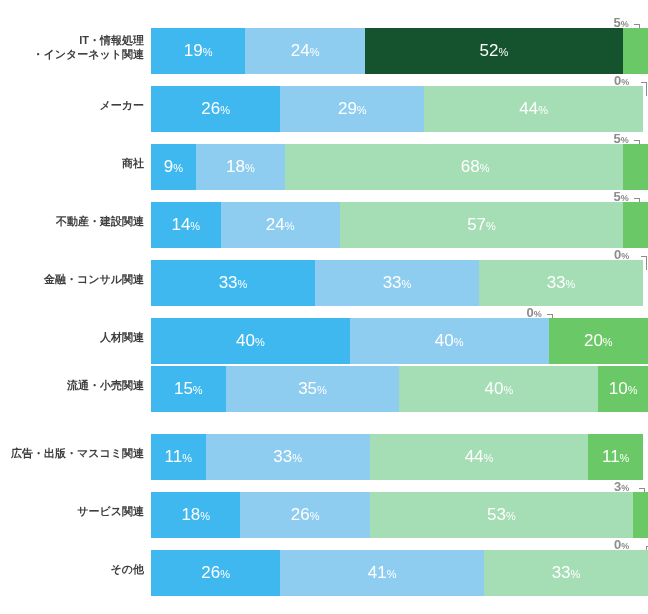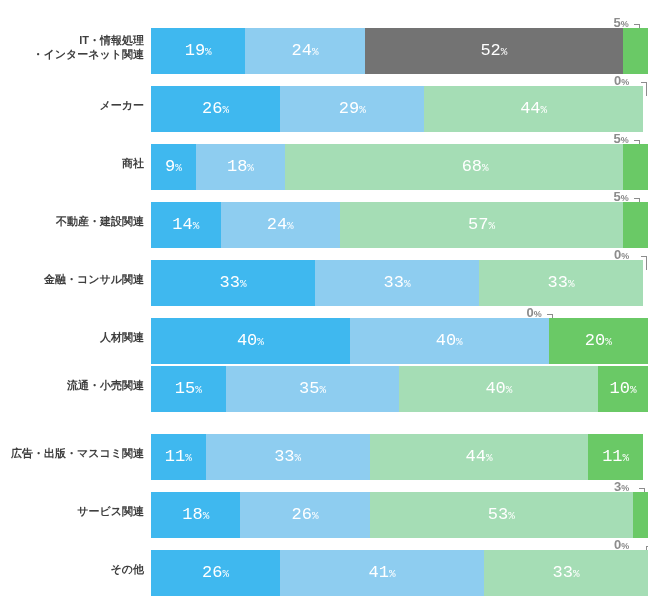--- a/index.html
+++ b/index.html
@@ -105,21 +105,20 @@
     justify-content: center;
     box-sizing: border-box;
     position: relative;
   }
   .seg-label {
     font-size: 17px;
     color: #ffffff;
     font-weight: normal;
     white-space: nowrap;
     line-height: 18px;
-    font-family: Liberation Mono, monospace;
   }
   .seg-label .pct {
     font-size: 11px;
   }
 
   
   .callout {
     position: absolute;
     font-size: 13px;
     font-weight: bold;
@@ -152,21 +151,21 @@
         <div class="callout" style="left: 613.575px; top: -2px;"><span>5</span><span class="pct">%</span></div>
         <div class="callout-tick" style="left: 633.575px; top: 6px; width: 5px;"></div>
         <div class="callout-line" style="left: 638.575px; top: 6px; height: 28px;"></div>
         <div class="bar">
           <div class="seg" style="width: 19%; background: rgb(63, 184, 239);">
             <span class="seg-label"><span>19</span><span class="pct">%</span></span>
           </div>
           <div class="seg" style="width: 24%; background: rgb(142, 205, 240);">
             <span class="seg-label"><span>24</span><span class="pct">%</span></span>
           </div>
-          <div class="seg" style="width: 52%; background: #737373;">
+          <div class="seg" style="width: 52%; background: #14532d;">
             <span class="seg-label"><span>52</span><span class="pct">%</span></span>
           </div>
           <div class="seg hidden-label" style="width: 5%; background: rgb(106, 201, 102);"></div>
         </div>
       </div>
       <div class="row" style="top: 58px;">
         <div class="row-label">メーカー</div>
         <div class="callout" style="left: 614px; top: -2px;"><span>0</span><span class="pct">%</span></div>
         <div class="callout-tick" style="left: 641.03px; top: 6px; width: 5px;"></div>
         <div class="callout-line" style="left: 646px; top: 6px; height: 14px;"></div>

